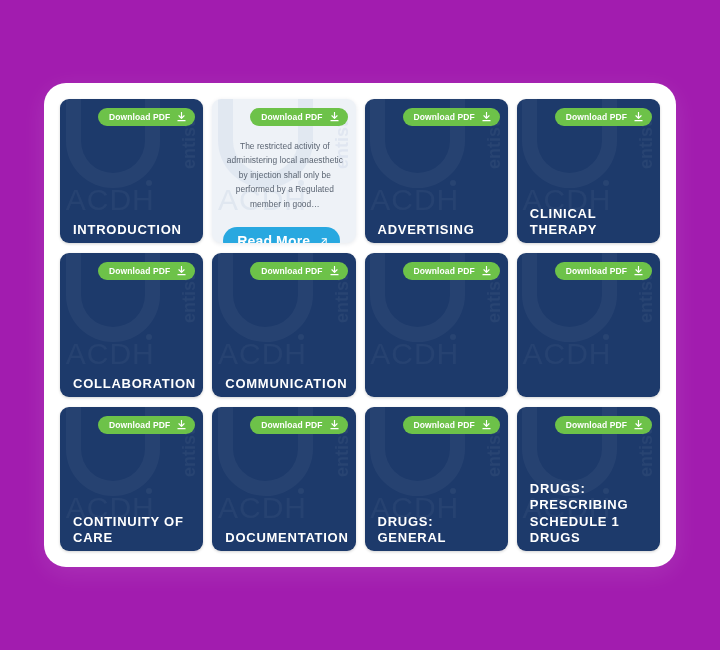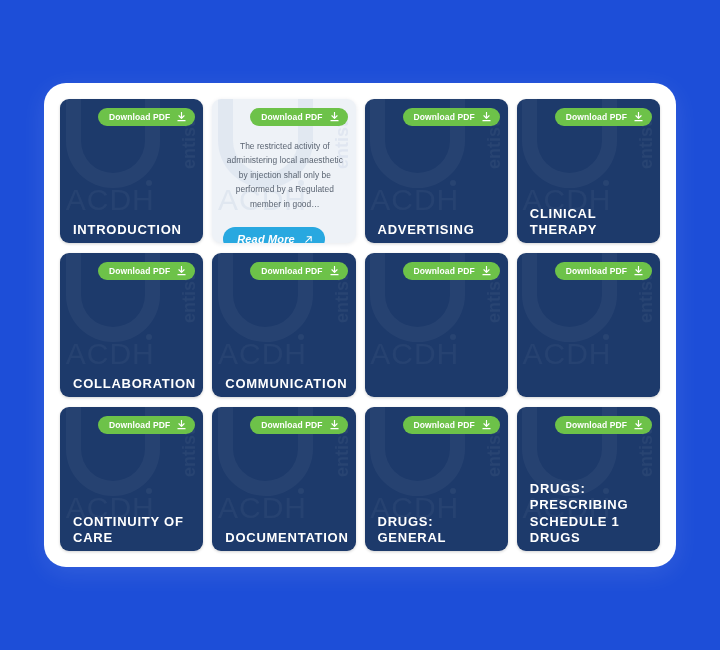--- a/index.html
+++ b/index.html
@@ -9,21 +9,21 @@
     height: 650px;
     background: #000000;
     font-family: "Liberation Sans", sans-serif;
     overflow: hidden;
   }
 
   #app {
     position: relative;
     width: 720px;
     height: 650px;
-    background: #1d4ed8;
+    background: #a21caf;
   }
 
   
   .panel {
     position: absolute;
     left: 44px;
     top: 83px;
     width: 632px;
     height: 484px;
     background: #ffffff;
@@ -181,25 +181,24 @@
     gap: 9px;
     margin-top: 16px;
     background: #28a8e0;
     border: none;
     border-radius: 999px;
     padding: 6px 12px 6px 14px;
     cursor: pointer;
   }
   .read-more .rm-label {
     color: #ffffff;
-    font-size: 11px;
+    font-size: 14px;
     font-weight: 600;
     letter-spacing: 0.15px;
     white-space: nowrap;
-    font-style: italic;
   }
   .read-more .rm-ico {
     display: inline-flex;
     width: 9px;
     height: 9px;
     line-height: 0;
   }
 </style>
 </head>
 <body>

